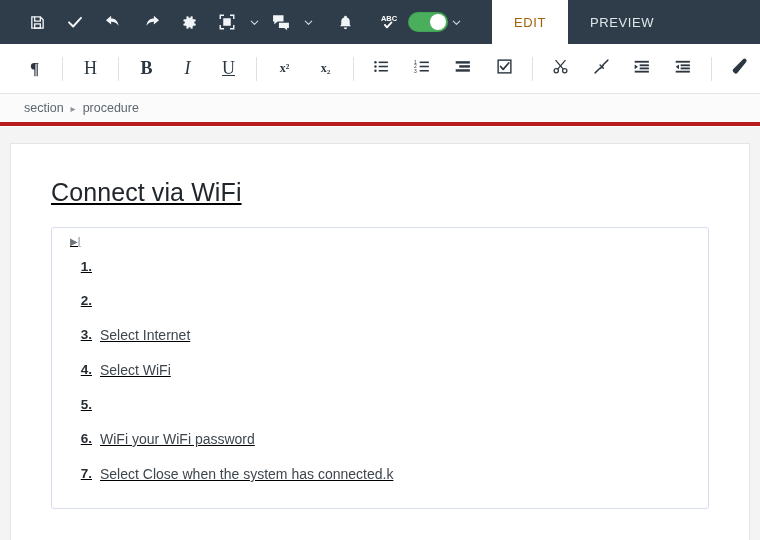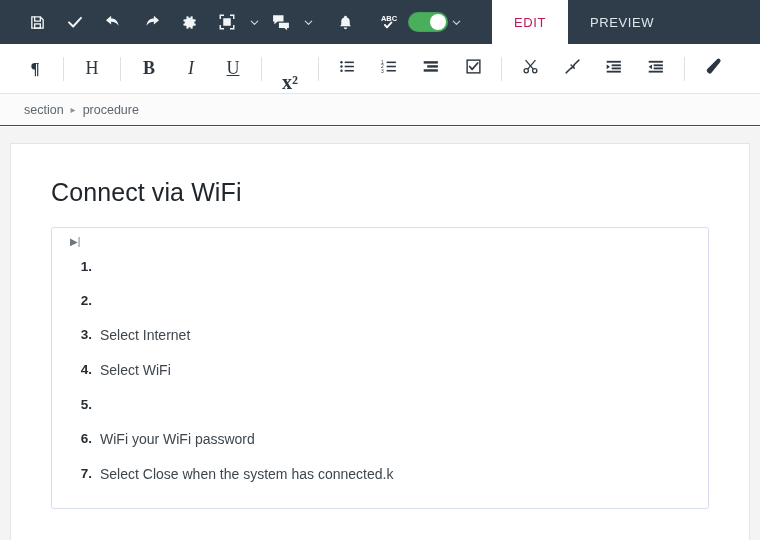--- a/index.html
+++ b/index.html
@@ -58,21 +58,21 @@
 
   
   .tabs { display:flex; align-items:stretch; margin-left: 28px; }
   .tab {
     padding: 0 22px;
     display:flex; align-items:center; justify-content:center;
     font-size: 13px; letter-spacing: .6px;
     color: #dfe6ea; cursor:pointer;
     background: transparent;
   }
-  .tab.active { background:#ffffff; color:#be185d; }
+  .tab.active { background:#ffffff; color:#a16207; }
 
   
   .fmtbar {
     height: 50px;
     background:#ffffff;
     border-bottom: 1px solid #e2e5e8;
     display:flex; align-items:center;
     padding-left: 14px;
     position: relative;
   }
@@ -80,41 +80,42 @@
     width: 42px; height: 50px;
     display:flex; align-items:center; justify-content:center;
     color:#2b3640; cursor:pointer;
     font-size: 17px;
   }
   .fbtn.serif { font-family:"Liberation Serif", serif; }
   .sep {
     width: 1px; height: 24px; background:#dde1e5; margin: 0 7px;
     flex: 0 0 auto;
   }
-  .supsub { font-family:"Liberation Serif", serif; font-weight:bold; font-size:20px;align-items:flex-end; }
+  .supsub { font-family:"Liberation Serif", serif; font-weight:bold; font-size:12px; }
 
   
   .crumbbar {
     height: 32px;
     background:#fbfbfc;
-    border-bottom: 1px solid #b91c1c;
+    border-bottom: 4px solid #b91c1c;
     display:flex; align-items:center;
     padding-left: 24px;
     font-size: 12.5px;
     color:#5d666e;
   }
   .crumb { cursor:pointer; }
   .crumb-sep { margin: 0 7px; color:#8b949b; font-size: 10px; }
 
   
   .pagearea {
     position:absolute;
     left:0; top:127px; right:0; bottom:0;
     background:#f4f4f5;
     padding: 16px 10px 0 10px;
+    text-decoration: underline;
   }
   .doccard {
     background:#ffffff;
     border: 1px solid #e3e5e7;
     border-bottom: none;
     min-height: 400px;
     padding: 34px 40px 0 40px;
   }
   .doc-title {
     font-size: 25px;
@@ -297,20 +298,23 @@
     <div class="sep"></div>
 
     <div class="fbtn serif" style="font-weight:bold;font-size:18px;">B</div>
     <div class="fbtn serif" style="font-style:italic;font-size:18px;">I</div>
     <div class="fbtn serif" style="text-decoration:underline;font-size:18px;">U</div>
     <div class="sep"></div>
 
     <div class="fbtn supsub">
       <span>x²</span>
     </div>
+    <div class="fbtn supsub">
+      <span>x₂</span>
+    </div>
     <div class="sep"></div>
 
     <div class="fbtn">
       <span>
         <svg width="17" height="17" viewBox="0 0 24 24" fill="currentColor">
           <circle cx="3.5" cy="6" r="1.7"></circle>
             <rect x="8" y="5" width="13" height="2.2"></rect>
           <circle cx="3.5" cy="12" r="1.7"></circle>
             <rect x="8" y="10.9" width="13" height="2.2"></rect>
           <circle cx="3.5" cy="18" r="1.7"></circle>

